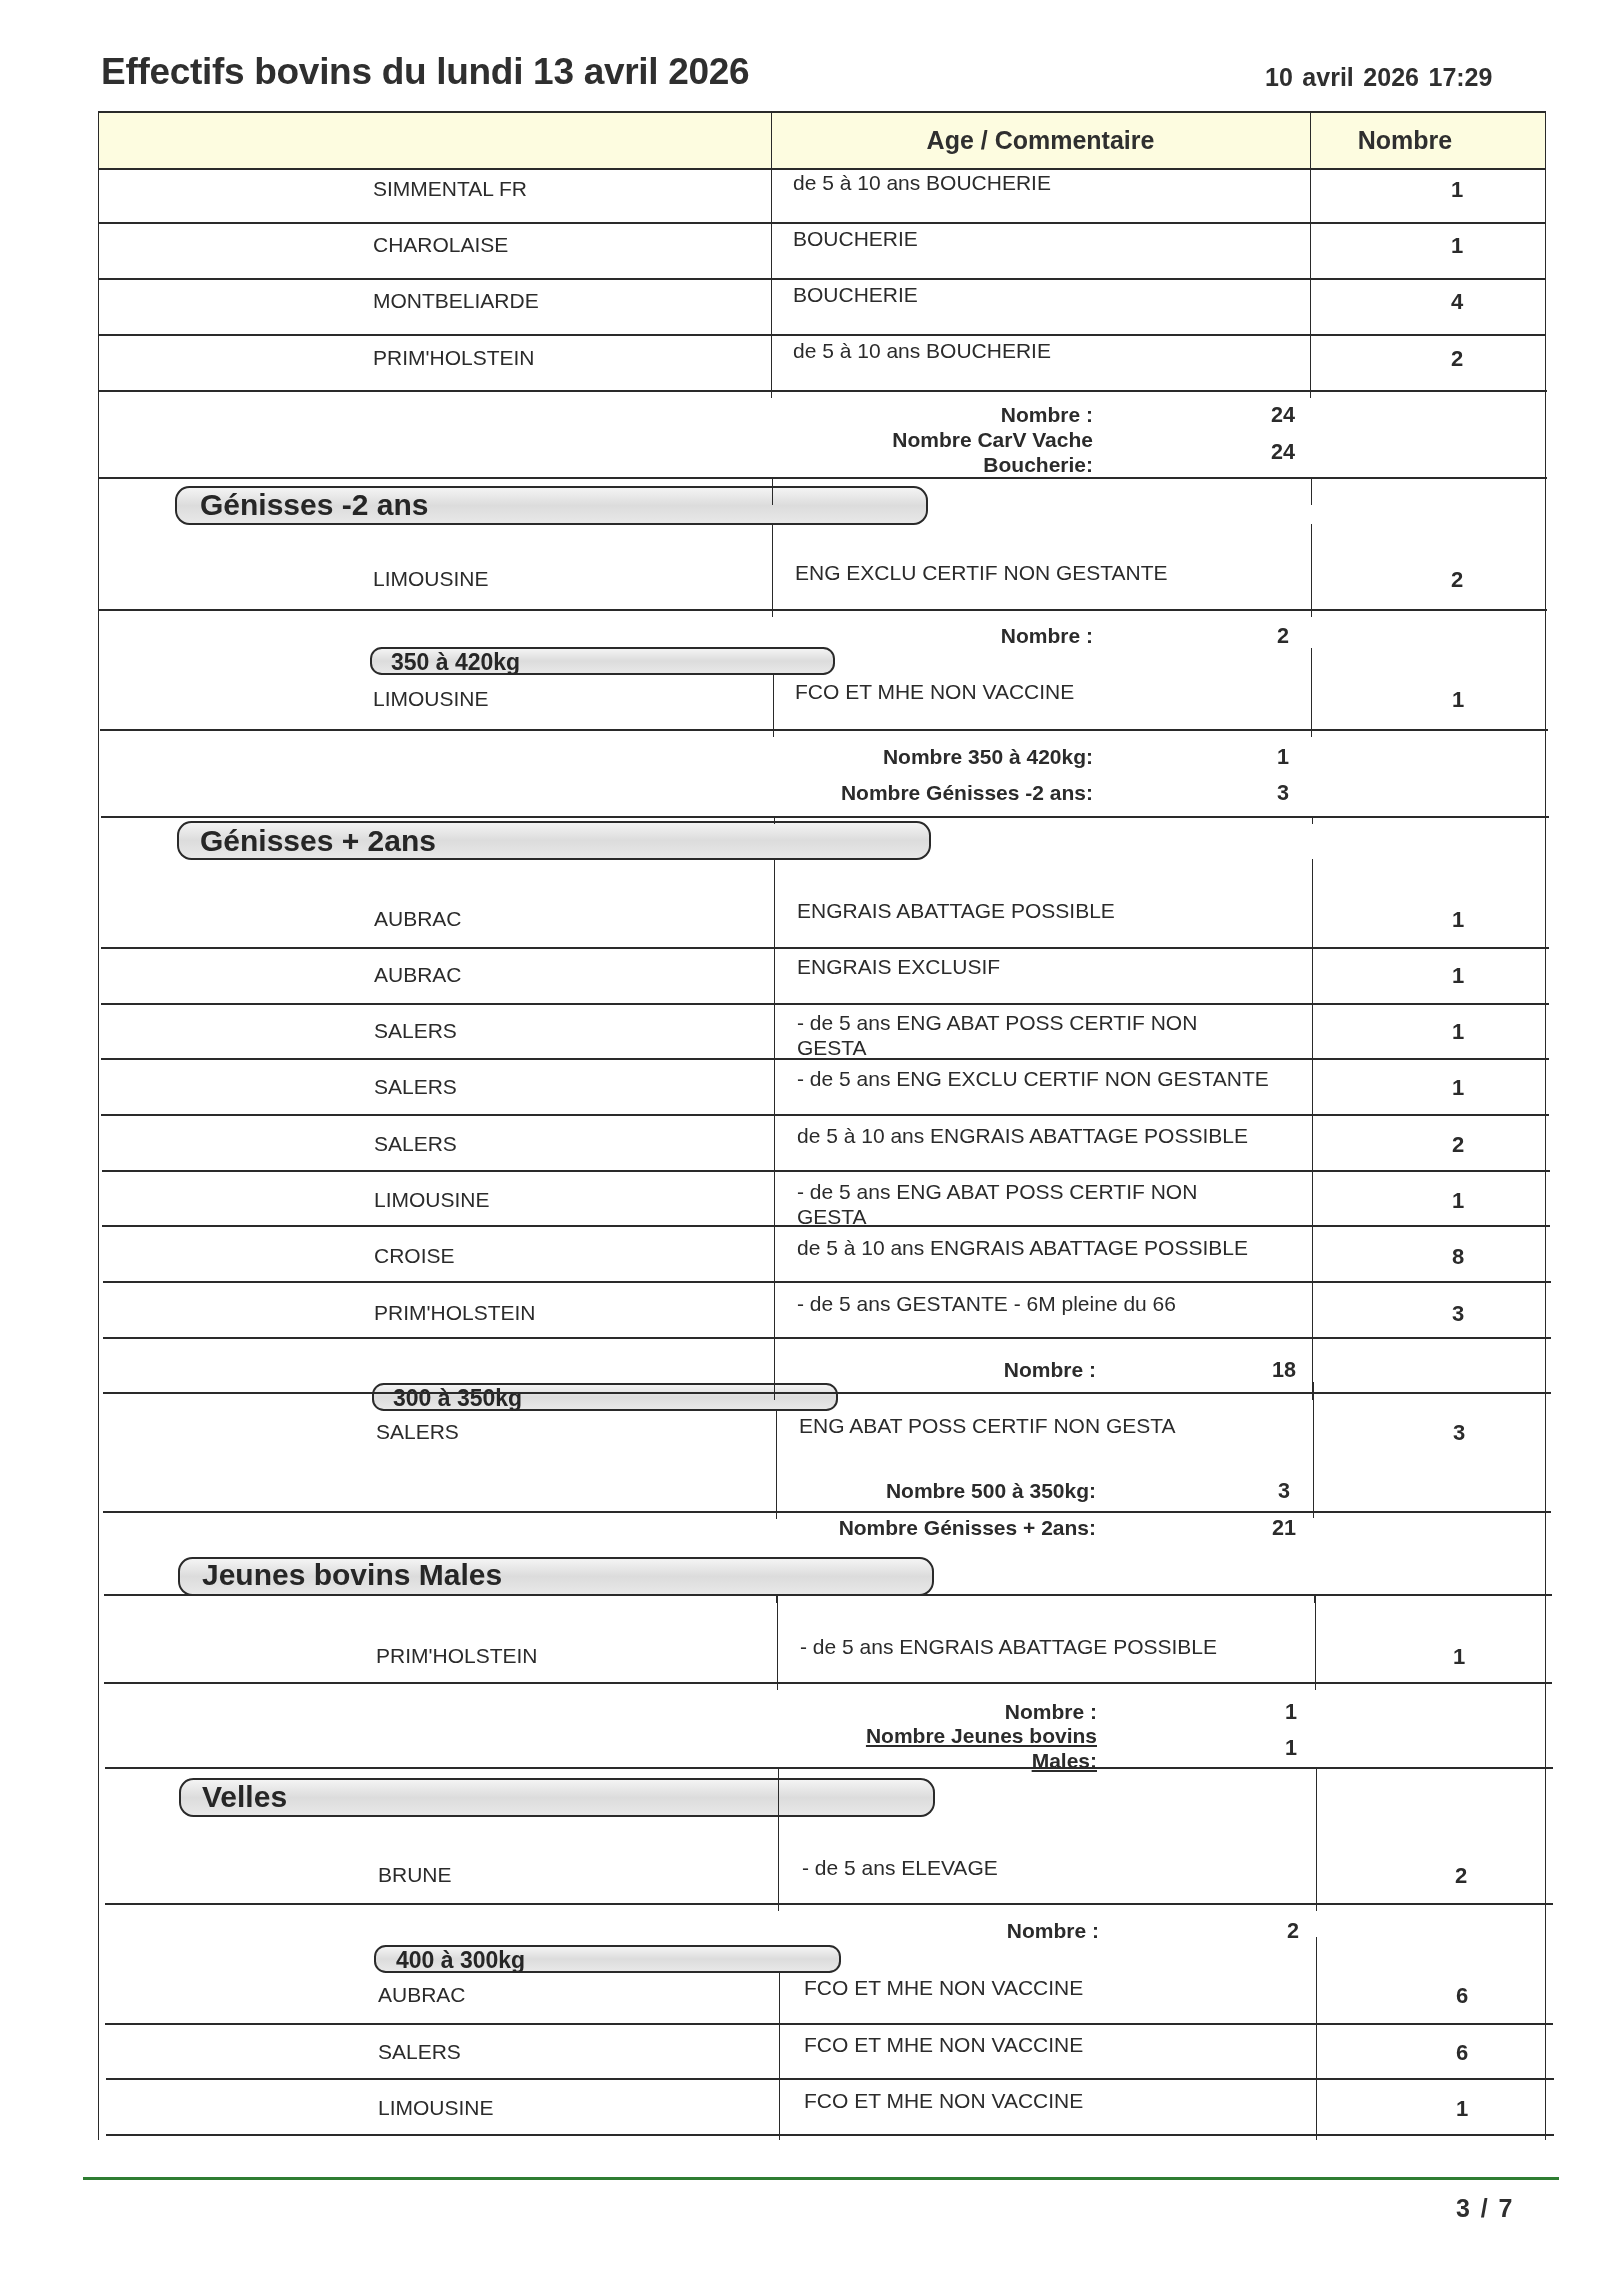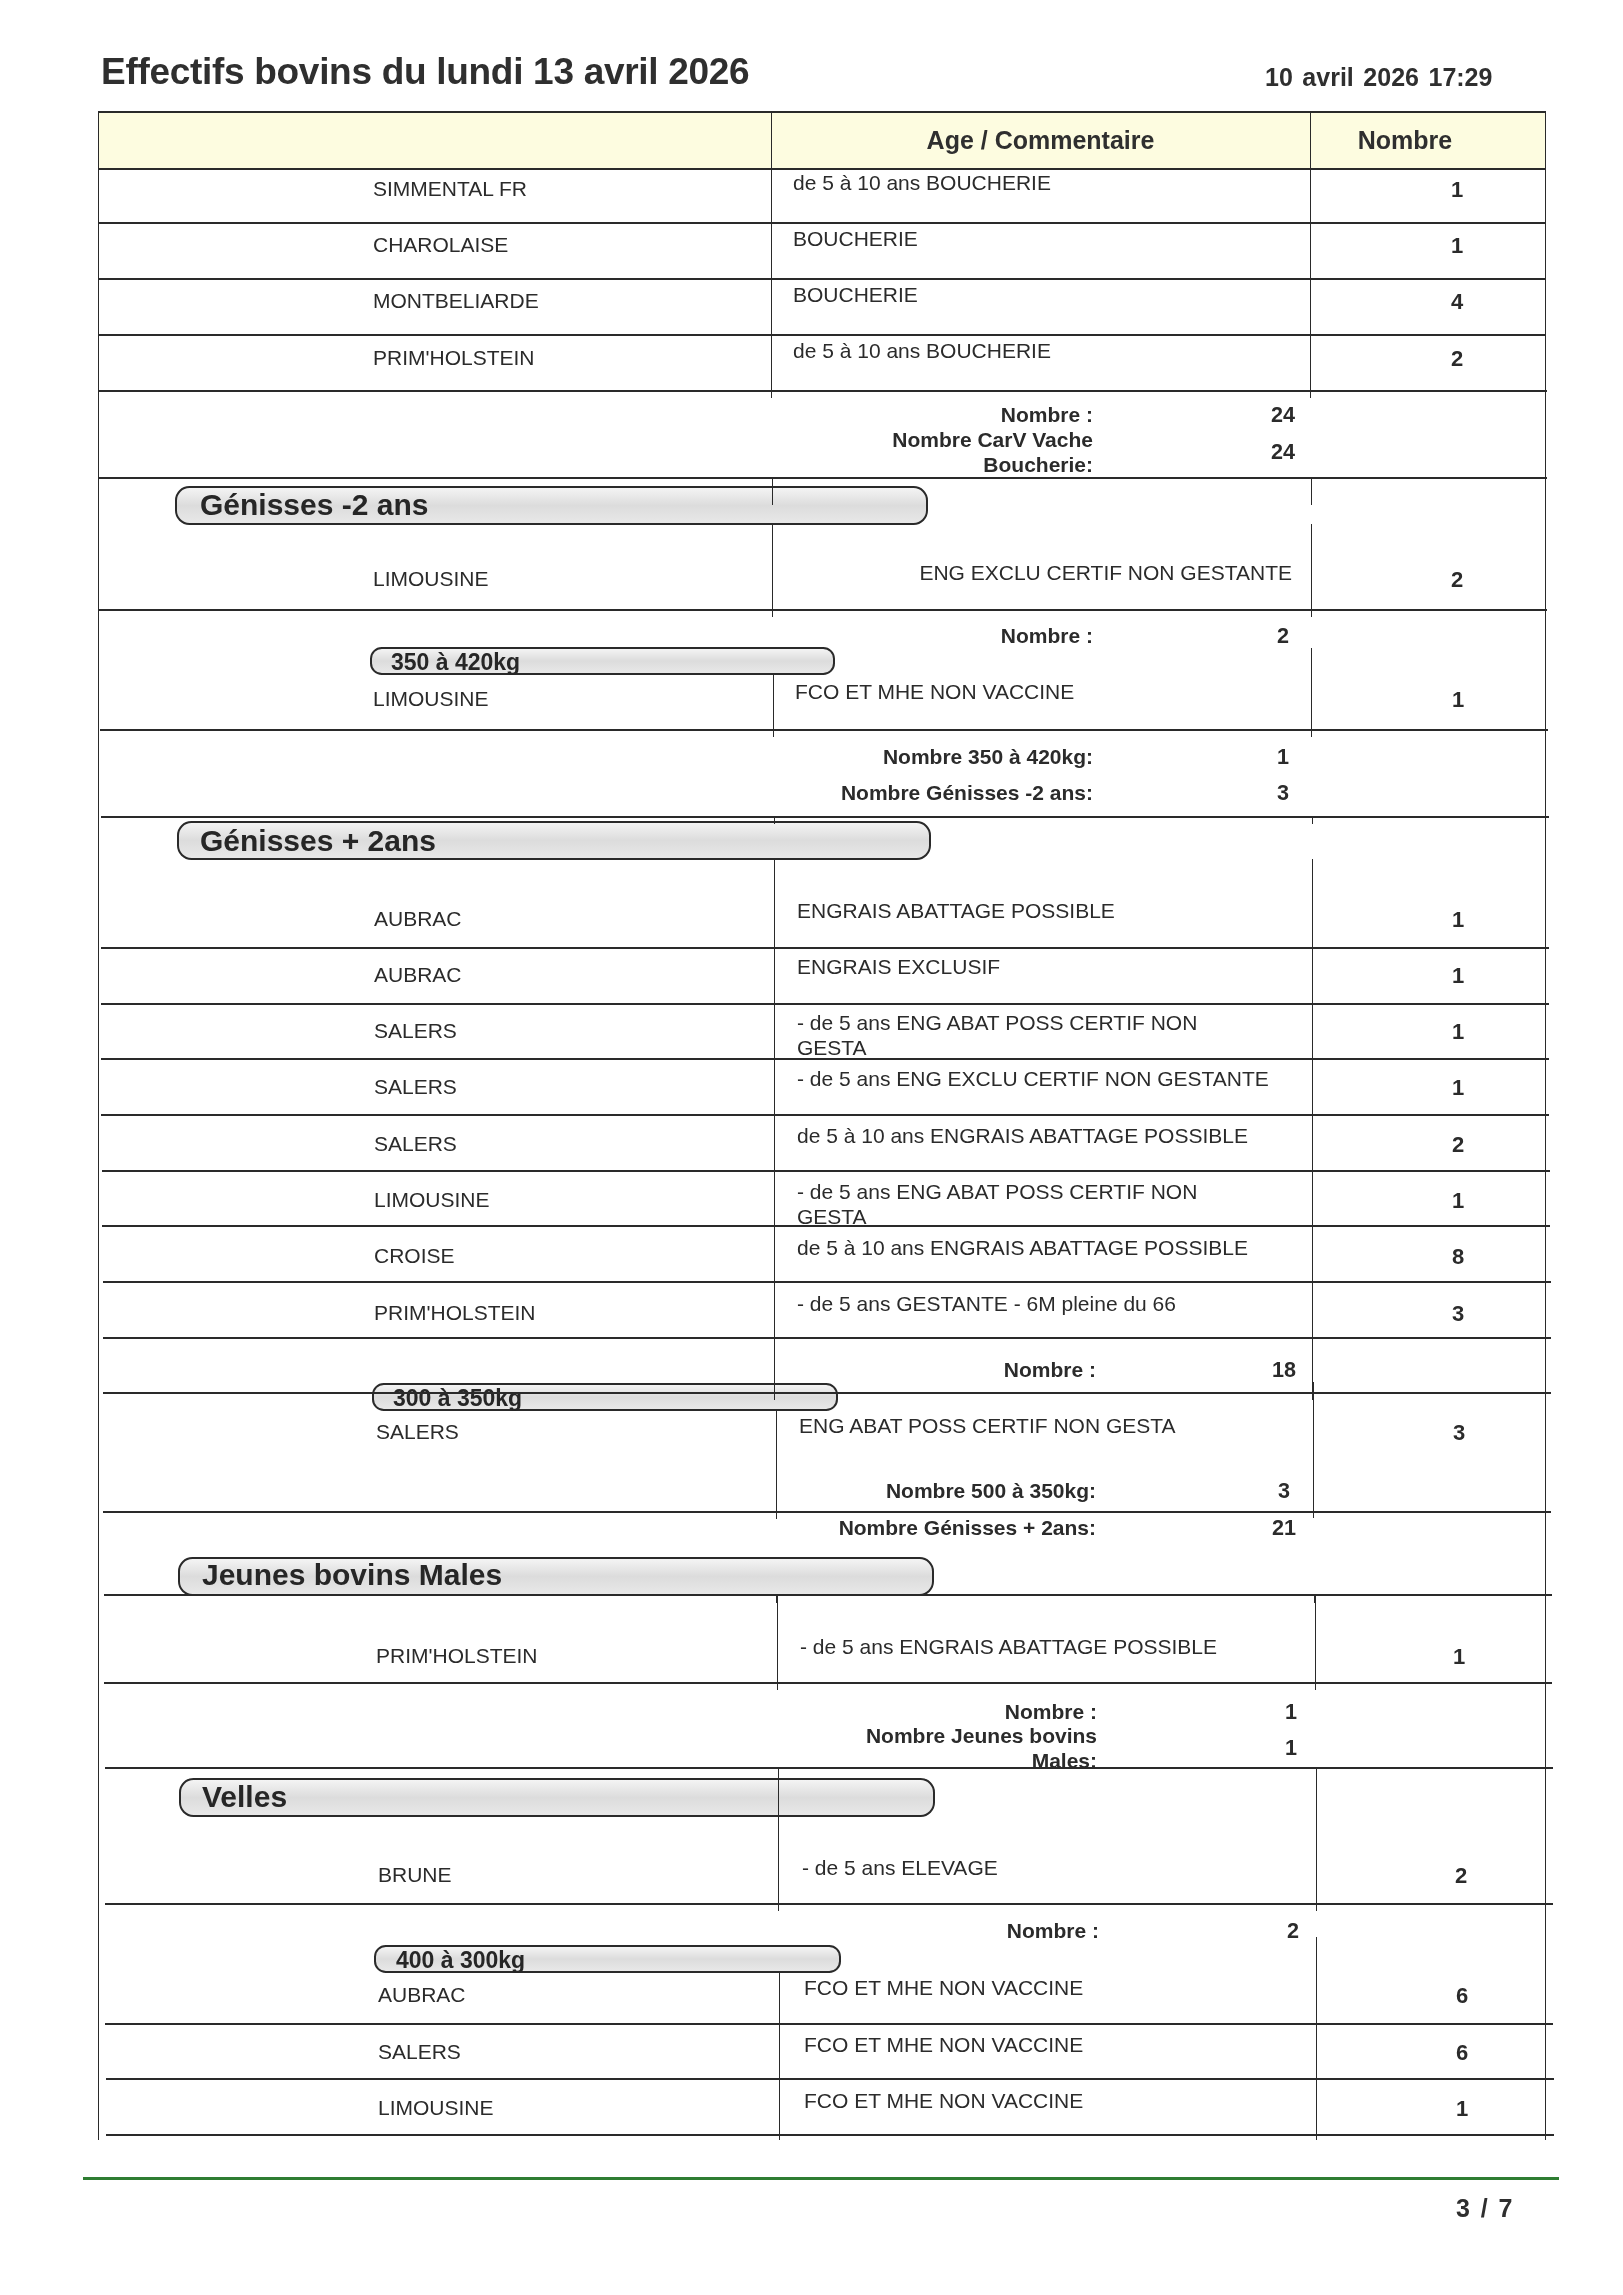--- a/index.html
+++ b/index.html
@@ -67,21 +67,21 @@
 Boucherie:</div>
       <div class="subval" style="left:1260px;top:439px;">24</div>
     </div>
   </div>
 
   <div>
     <div class="band" style="left:175px;top:486px;width:753px;height:39px;"></div>
     <div class="band-label" style="left:200px;top:488px;">Génisses -2 ans</div>
     <div>
       <div class="breed" style="left:373px;top:567px;">LIMOUSINE</div>
-      <div class="comment" style="left:795px;top:560px;text-align:right;">ENG EXCLU CERTIF NON GESTANTE</div>
+      <div class="comment" style="left:795px;top:560px;">ENG EXCLU CERTIF NON GESTANTE</div>
       <div class="count" style="left:1431px;top:567px;">2</div>
     </div>
     <div class="sublabel" style="right:530px;top:623px;">Nombre :</div>
     <div class="subval" style="left:1260px;top:623px;">2</div>
     <div>
       <div class="wband" style="left:370px;top:647px;width:465px;height:27.5px;"></div>
       <div class="wband-label" style="left:391px;top:649px;">350 à 420kg</div>
       <div>
         <div class="breed" style="left:373px;top:687px;">LIMOUSINE</div>
         <div class="comment" style="left:795px;top:679px;">FCO ET MHE NON VACCINE</div>
@@ -162,21 +162,21 @@
     <div class="band" style="left:178px;top:1557px;width:756px;height:39px;"></div>
     <div class="band-label" style="left:202px;top:1558px;">Jeunes bovins Males</div>
     <div>
       <div class="breed" style="left:376px;top:1644px;">PRIM'HOLSTEIN</div>
       <div class="comment" style="left:800px;top:1634px;">- de 5 ans ENGRAIS ABATTAGE POSSIBLE</div>
       <div class="count" style="left:1433px;top:1644px;">1</div>
     </div>
     <div>
       <div class="sublabel" style="right:526px;top:1699px;">Nombre :</div>
       <div class="subval" style="left:1268px;top:1699px;">1</div>
-      <div class="sublabel" style="right:526px;top:1723px;white-space:pre;">Nombre Jeunes bovins
+      <div class="sublabel" style="right:526px;top:1723px;white-space:pre;text-decoration:underline;">Nombre Jeunes bovins
 Males:</div>
       <div class="subval" style="left:1268px;top:1735px;">1</div>
     </div>
   </div>
 
   <div>
     <div class="band" style="left:179px;top:1778px;width:756px;height:39px;"></div>
     <div class="band-label" style="left:202px;top:1780px;">Velles</div>
     <div>
       <div class="breed" style="left:378px;top:1863px;">BRUNE</div>

